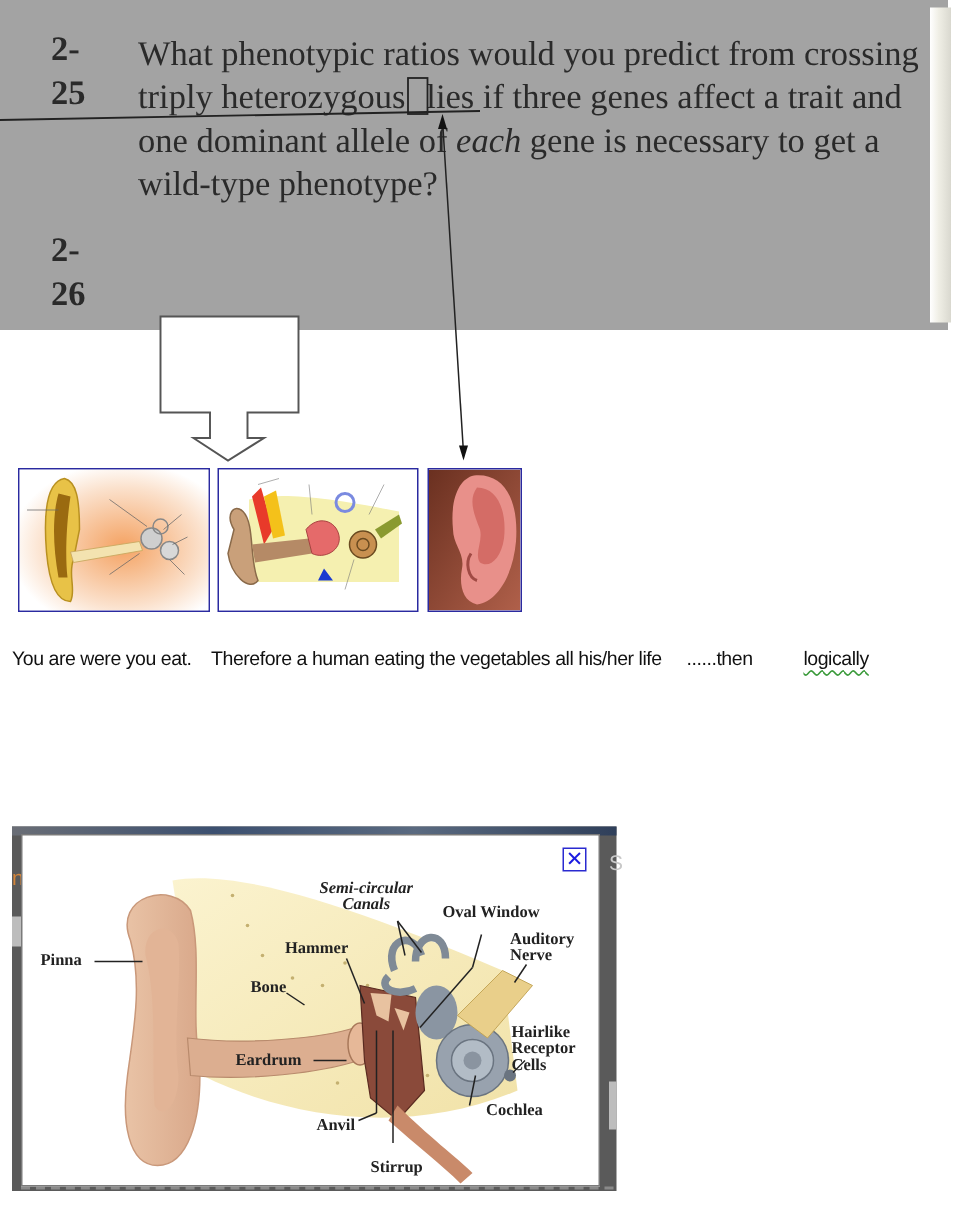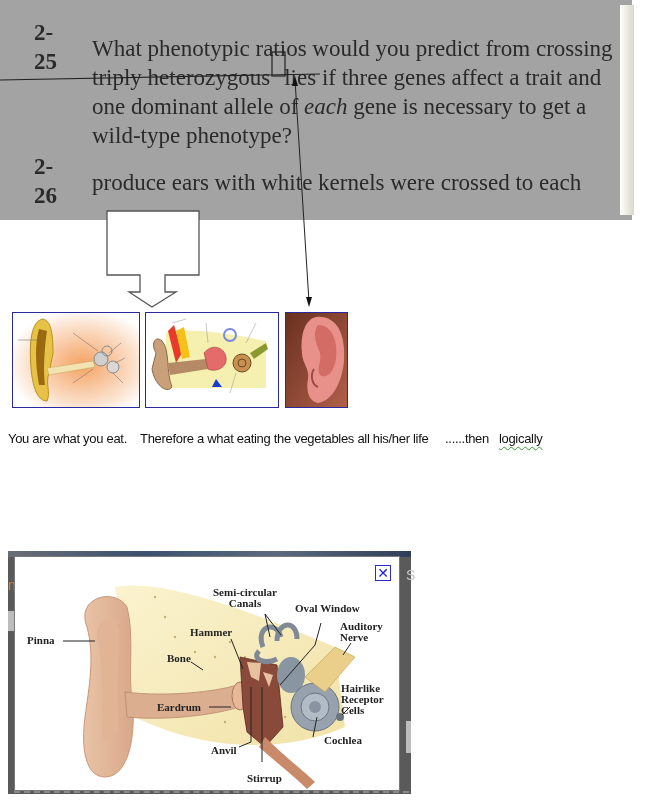--- a/index.html
+++ b/index.html
@@ -12,21 +12,21 @@
   }
   .scan-shadow {
     position: absolute; left: 620px; top: 5px; width: 14px; height: 210px;
     background: linear-gradient(to right, #ffffff 0%, #f0efe6 40%, #d9d8cf 100%);
   }
   .problem {
     position: absolute; left: 34px; font-family: "Liberation Serif", serif;
     font-size: 23px; line-height: 29px; color: #2a2a2a;
   }
   .problem .num { position: absolute; left: 0; top: 0; font-weight: bold; }
-  .problem .body { position: absolute; left: 58px; top: 16px; width: 540px; white-space: nowrap; }
+  .problem .body { position: absolute; left: 58px; top: 3px; width: 540px; white-space: nowrap; }
   .problem .body div { height: 29px; }
   .p225 { top: 18px; }
   .p226 { top: 152px; }
   .ital { font-style: italic; }
   .gap { display: inline-block; width: 14px; }
 
   
   .svg-overlay { position: absolute; left: 0; top: 0; width: 650px; height: 420px; pointer-events: none; }
 
   
@@ -37,21 +37,21 @@
   .thumb1 { left: 12px; width: 128px; }
   .thumb2 { left: 145px; width: 134px; }
   .thumb3 { left: 285px; width: 63px; }
 
   
   .caption {
     position: absolute; left: 8px; top: 428px; width: 640px;
     font-family: "Liberation Sans", sans-serif; font-size: 13px; line-height: 21px; color: #111;
     letter-spacing: -0.3px;
   }
-  .squiggle { text-decoration: underline wavy #3a9a3a; text-decoration-thickness: 1px; text-underline-offset: 3px; }
+  .squiggle { text-decoration: underline wavy #3a9a3a; text-decoration-thickness: 1px; text-underline-offset: 3px; margin-left: 24px; }
 
   
   .popup-bg {
     position: absolute; left: 8px; top: 551px; width: 403px; height: 243px;
     background: #5a5a5a;
   }
   .popup-bg .top-strip { position: absolute; left: 0; top: 0; width: 403px; height: 6px;
     background: linear-gradient(to right, #6a6e76, #3c5070, #5a6a80, #2f3f5a); }
   .popup-bg .frag { position: absolute; color: #c8c8c8; font-size: 14px; }
   .popup-bg .frag-l1 { left: 0px; top: 26px; color: #d2843a; }
@@ -93,21 +93,20 @@
       <div>
         <span>one dominant allele of </span><span class="ital">each</span><span> gene is necessary to get a</span>
       </div>
       <div>wild-type phenotype?</div>
     </div>
   </div>
 
   <div class="problem p226">
     <span class="num">2-26</span>
     <div class="body">
-      <div>produce ears with white kernels were crossed to each</div>
     </div>
   </div>
 </div>
 
 <svg class="svg-overlay" width="650" height="420">
 
   <line x1="0" y1="80" x2="320" y2="74" stroke="#222" stroke-width="1.2"></line>
 
   <rect x="272" y="52" width="13" height="24" fill="none" stroke="#222" stroke-width="1.2"></rect>
 
@@ -178,21 +177,21 @@
     </defs>
     <rect width="61" height="94" fill="url(#sk)"></rect>
     <path d="M30,4 C50,2 60,20 58,48 C56,70 46,88 32,90 C22,88 20,76 22,66 C24,56 16,50 16,40 C14,20 20,6 30,4Z" fill="#e8908a"></path>
     <path d="M32,12 C46,12 52,28 50,46 C48,60 40,66 34,62 C30,56 36,48 34,40 C30,30 26,20 32,12Z" fill="#d46c66"></path>
     <path d="M28,56 C24,62 26,72 32,74" fill="none" stroke="#a04a44" stroke-width="2"></path>
   </svg>
 </div>
 
 <div class="caption">
   <div>
-    <span style="white-space:pre;">You are what you eat.    Therefore a what eating the vegetables all his/her life     ......then   </span><span class="squiggle">logically</span>
+    <span style="white-space:pre;">You are were you eat.    Therefore a human eating the vegetables all his/her life     ......then   </span><span class="squiggle">logically</span>
   </div>
 </div>
 
 <div class="popup-bg">
   <div class="top-strip"></div>
   <span class="frag frag-l1">n</span>
   <div class="frag frag-l2"></div>
   <span class="frag frag-r1">S</span>
   <div class="frag frag-r2"></div>
   <div class="dash"></div>
@@ -269,21 +268,21 @@
       <line x1="194" y1="150" x2="216" y2="150"></line>
       <line x1="236" y1="130" x2="236" y2="185"></line>
       <line x1="236" y1="185" x2="224" y2="190"></line>
       <line x1="247" y1="130" x2="247" y2="205"></line>
     </g>
   </svg>
 
   <span class="lbl" style="left:12px; top:78px;">Pinna</span>
   <span class="lbl" style="left:152px; top:96px;">Bone</span>
   <span class="lbl" style="left:175px; top:70px;">Hammer</span>
-  <span class="lbl center" style="left:198px; top:30px;">
+  <span class="lbl center" style="left:198px; top:30px;font-style:italic;">
     <span>Semi-circular</span><br>
     <span>Canals</span>
   </span>
   <span class="lbl" style="left:280px; top:46px;">Oval Window</span>
   <span class="lbl" style="left:325px; top:64px;">
     <span>Auditory</span><br>
     <span>Nerve</span>
   </span>
   <span class="lbl" style="left:326px; top:126px;">
     <span>Hairlike</span><br>

